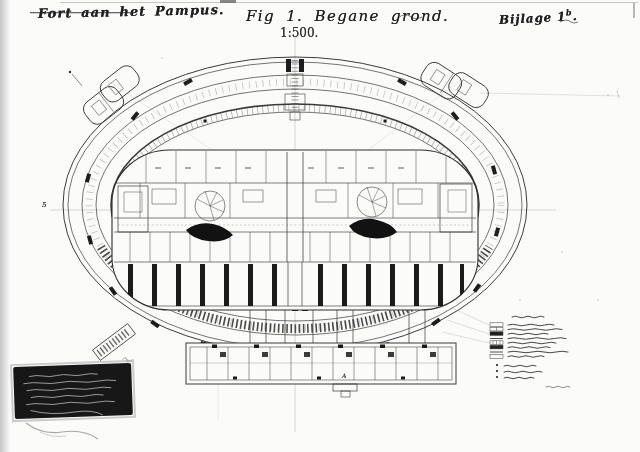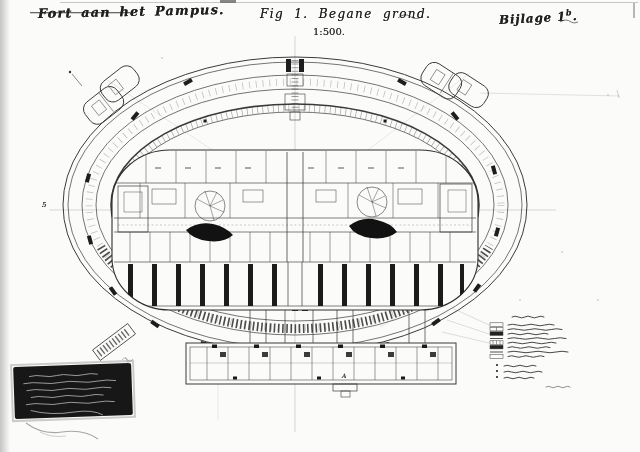--- a/index.html
+++ b/index.html
@@ -3,22 +3,22 @@
 <meta charset="utf-8">
 <style>
   html,body{margin:0;padding:0;background:#ffffff;}
   .sheet{position:relative;width:640px;height:452px;background:#fbfbfa;overflow:hidden;
          font-family:"DejaVu Serif", serif;}
   .sheet svg{position:absolute;left:0;top:0;filter:blur(.25px);}
   .hw{position:absolute;color:#1f1f1f;font-style:italic;white-space:nowrap;
       text-shadow:0 0 .5px #444;}
   .t-main{left:38px;top:4px;font-size:13px;letter-spacing:1.1px;word-spacing:3px;
           transform:rotate(-1.2deg);font-weight:600;}
-  .t-fig{left:260px;top:7px;font-size:12px;letter-spacing:1.4px;word-spacing:5px;}
-  .t-scale{left:280px;top:26px;font-size:10px;font-style:normal;color:#333;margin-left:33px;}
+  .t-fig{left:246px;top:7px;font-size:15px;letter-spacing:1.4px;word-spacing:5px;}
+  .t-scale{left:280px;top:26px;font-size:12px;font-style:normal;color:#333;}
   .t-annex{left:499px;top:9px;font-size:12px;letter-spacing:.8px;transform:rotate(-3deg);
            font-weight:600;}
   .t-annex .sup{vertical-align:super;font-size:68%;}
   .m-left{left:42px;top:201px;font-size:7px;color:#2a2a2a;}
   .m-bottom{left:342px;top:372px;font-size:6px;color:#2a2a2a;}
   .ln{fill:none;stroke:#3a3a3a;}
   .sq{fill:none;stroke:#262626;stroke-width:.85;stroke-linecap:round;}
   .sqw{fill:none;stroke:#cdcdcd;stroke-width:.8;stroke-linecap:round;opacity:.9;}
 </style>
 </head>

